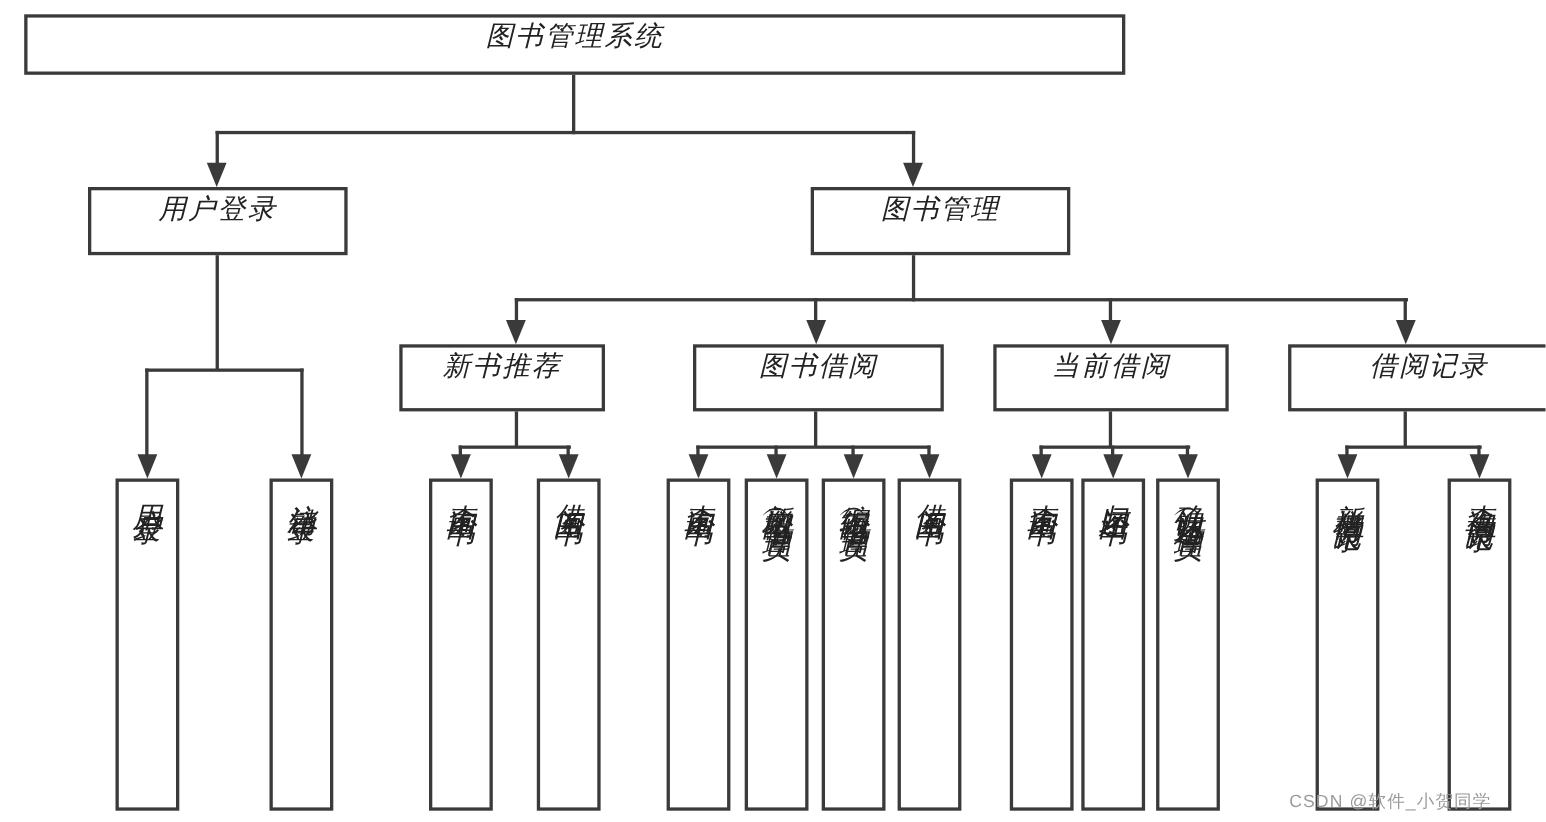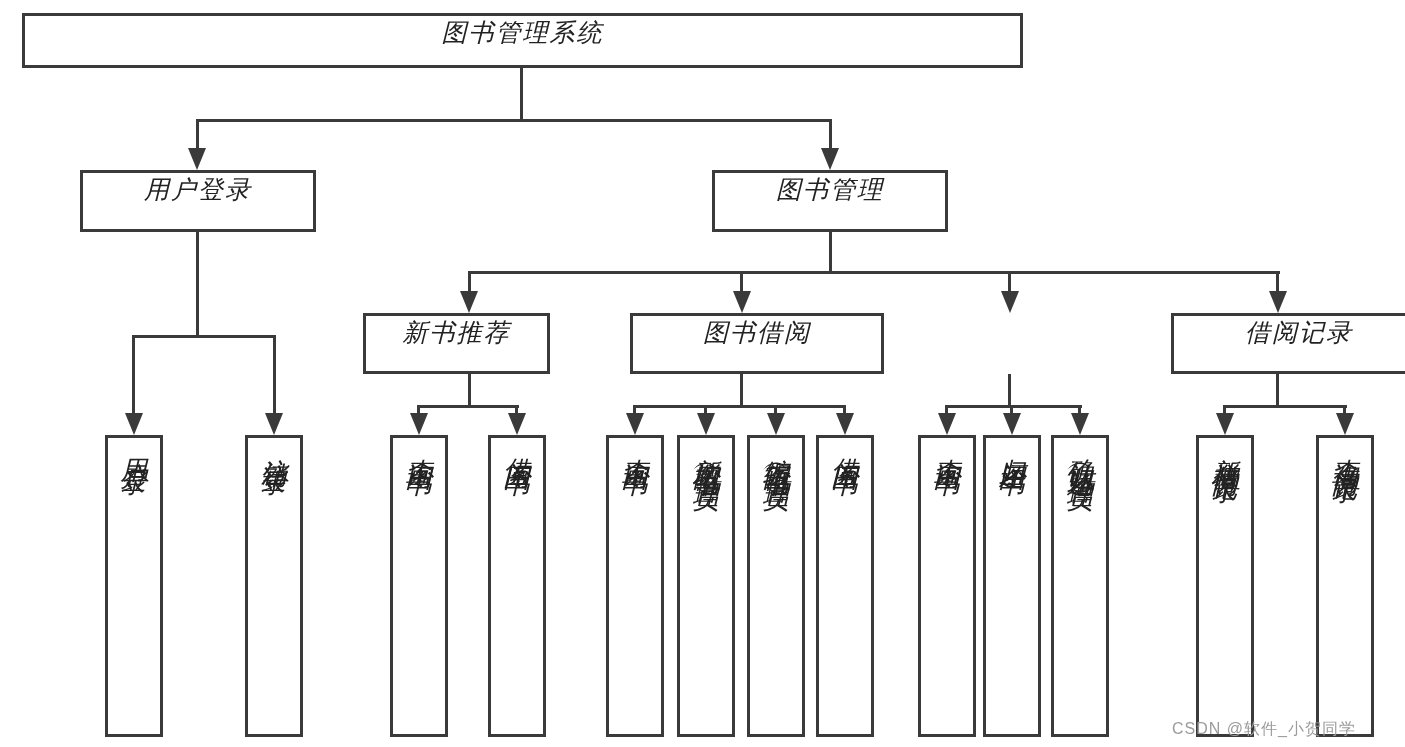--- a/index.html
+++ b/index.html
@@ -76,21 +76,21 @@
   <div class="vl" style="left:520px;top:68px;height:54px"></div>
   <div class="hl" style="left:196px;top:119px;width:636px"></div>
   <div class="vl" style="left:196px;top:119px;height:31px"></div>
   <div class="ah" style="left:188px;top:148px"></div>
   <div class="vl" style="left:829px;top:119px;height:31px"></div>
   <div class="ah" style="left:821px;top:148px"></div>
 
   <div class="box h" style="left:80px;top:170px;width:236px;height:62px">
     <span class="lbl">用户登录</span>
   </div>
-  <div class="box h" style="left:712px;top:170px;width:236px;height:62px">
+  <div class="box h" style="left:737px;top:170px;width:236px;height:62px">
     <span class="lbl">图书管理</span>
   </div>
 
   <div class="vl" style="left:196px;top:232px;height:105px"></div>
   <div class="hl" style="left:132px;top:335px;width:144px"></div>
   <div class="vl" style="left:132px;top:335px;height:80px"></div>
   <div class="ah" style="left:125px;top:413px"></div>
   <div class="vl" style="left:273px;top:335px;height:80px"></div>
   <div class="ah" style="left:265px;top:413px"></div>
 
@@ -101,22 +101,25 @@
   <div class="vl" style="left:740px;top:271px;height:23px"></div>
   <div class="ah" style="left:733px;top:291px"></div>
   <div class="vl" style="left:1008px;top:271px;height:23px"></div>
   <div class="ah" style="left:1001px;top:291px"></div>
   <div class="vl" style="left:1276px;top:271px;height:23px"></div>
   <div class="ah" style="left:1269px;top:291px"></div>
 
   <div class="box h" style="left:363px;top:313px;width:187px;height:61px">
     <span class="lbl">新书推荐</span>
   </div>
-  <div class="box h" style="left:630px;top:313px;width:254px;height:61px">
+  <div class="box h" style="left:630px;top:313px;width:228px;height:61px">
     <span class="lbl">图书借阅</span>
+  </div>
+  <div class="box h" style="left:903px;top:313px;width:214px;height:61px">
+    <span class="lbl">当前借阅</span>
   </div>
   <div class="box h" style="left:1171px;top:313px;width:256px;height:61px">
     <span class="lbl">借阅记录</span>
   </div>
 
   <div class="vl" style="left:468px;top:374px;height:33px"></div>
   <div class="hl" style="left:417px;top:405px;width:102px"></div>
   <div class="vl" style="left:417px;top:405px;height:12px"></div>
   <div class="ah" style="left:410px;top:413px"></div>
   <div class="vl" style="left:515px;top:405px;height:12px"></div>

